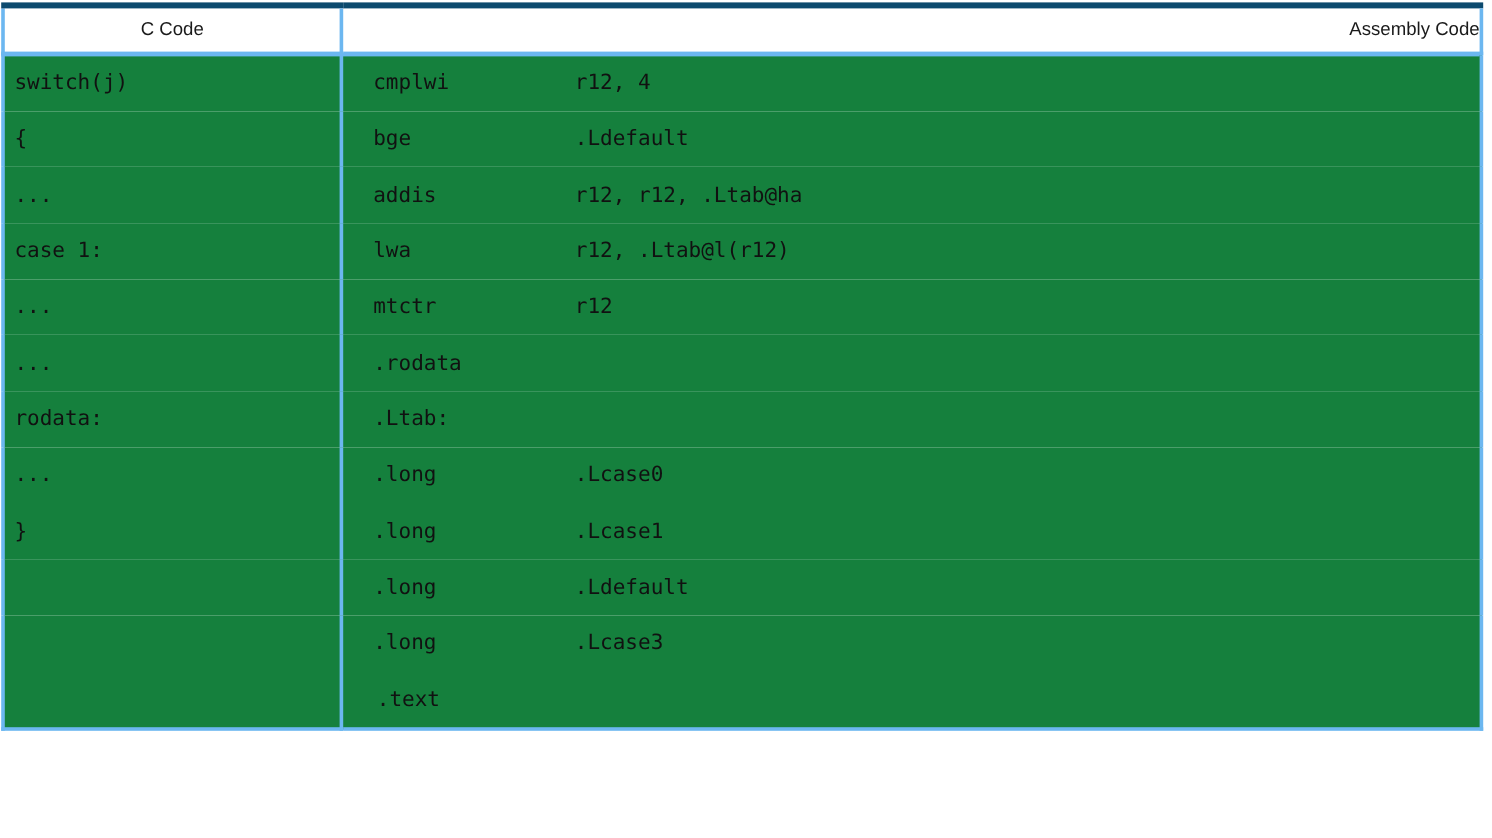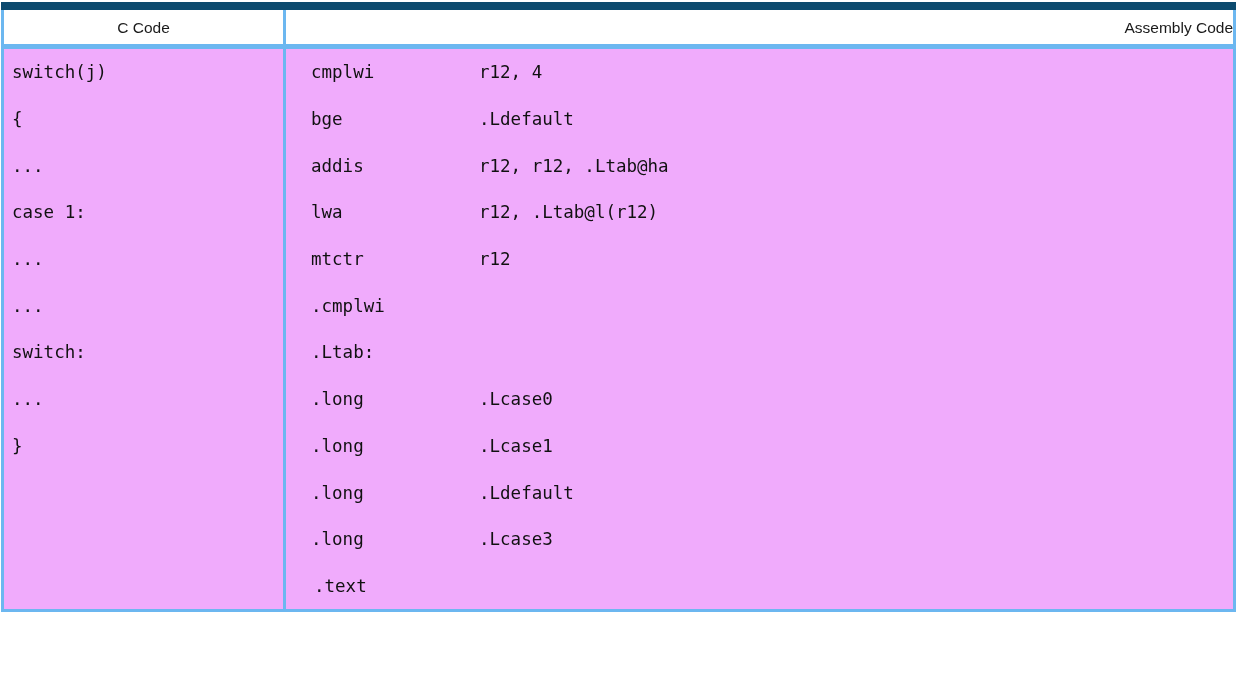--- a/index.html
+++ b/index.html
@@ -31,21 +31,21 @@
   }
 
   col.col-c { width: 282px; }
   col.col-asm { width: 950px; }
 
   
   thead th {
     height: 36px;
     padding: 0;
     margin: 0;
-    border-top: 8px solid #0c4a6e;
+    border-top: 5px solid #0c4a6e;
     border-bottom: 3px solid #6CB7F0;
     font-family: "Liberation Sans", sans-serif;
     font-size: 15.5px;
     font-weight: normal;
     color: #1a1a1a;
     text-align: center;
     vertical-align: middle;
     background: #ffffff;
   }
   thead th.th-c {
@@ -67,21 +67,21 @@
     background: #6CB7F0;
     z-index: 3;
   }
 
   
   tbody td {
     height: 46.7px;
     padding: 0;
     margin: 0;
     vertical-align: middle;
-    background: #f0abfc;
+    background: #15803d;
     font-family: "DejaVu Sans Mono", "Liberation Mono", monospace;
     font-size: 17.5px;
     font-weight: normal;
     color: #111111;
     white-space: pre;
     letter-spacing: 0px;
   }
   tbody td.cell-c {
     border-left: 3px solid #6CB7F0;
     border-right: 3px solid #6CB7F0;
@@ -152,24 +152,24 @@
         <tr>
           <td class="cell-c"><span class="c-line">case 1:</span></td>
           <td class="cell-asm"><span class="asm-line"><span class="asm-mnemonic">lwa</span><span class="asm-operand">r12, .Ltab@l(r12)</span></span></td>
         </tr>
         <tr>
           <td class="cell-c"><span class="c-line">...</span></td>
           <td class="cell-asm"><span class="asm-line"><span class="asm-mnemonic">mtctr</span><span class="asm-operand">r12</span></span></td>
         </tr>
         <tr>
           <td class="cell-c"><span class="c-line">...</span></td>
-          <td class="cell-asm"><span class="asm-line"><span class="asm-mnemonic">.cmplwi</span><span class="asm-operand"></span></span></td>
+          <td class="cell-asm"><span class="asm-line"><span class="asm-mnemonic">.rodata</span><span class="asm-operand"></span></span></td>
         </tr>
         <tr>
-          <td class="cell-c"><span class="c-line">switch:</span></td>
+          <td class="cell-c"><span class="c-line">rodata:</span></td>
           <td class="cell-asm"><span class="asm-line"><span class="asm-mnemonic">.Ltab:</span><span class="asm-operand"></span></span></td>
         </tr>
         <tr>
           <td class="cell-c"><span class="c-line">...</span></td>
           <td class="cell-asm"><span class="asm-line"><span class="asm-mnemonic">.long</span><span class="asm-operand">.Lcase0</span></span></td>
         </tr>
         <tr>
           <td class="cell-c"><span class="c-line">}</span></td>
           <td class="cell-asm"><span class="asm-line"><span class="asm-mnemonic">.long</span><span class="asm-operand">.Lcase1</span></span></td>
         </tr>

